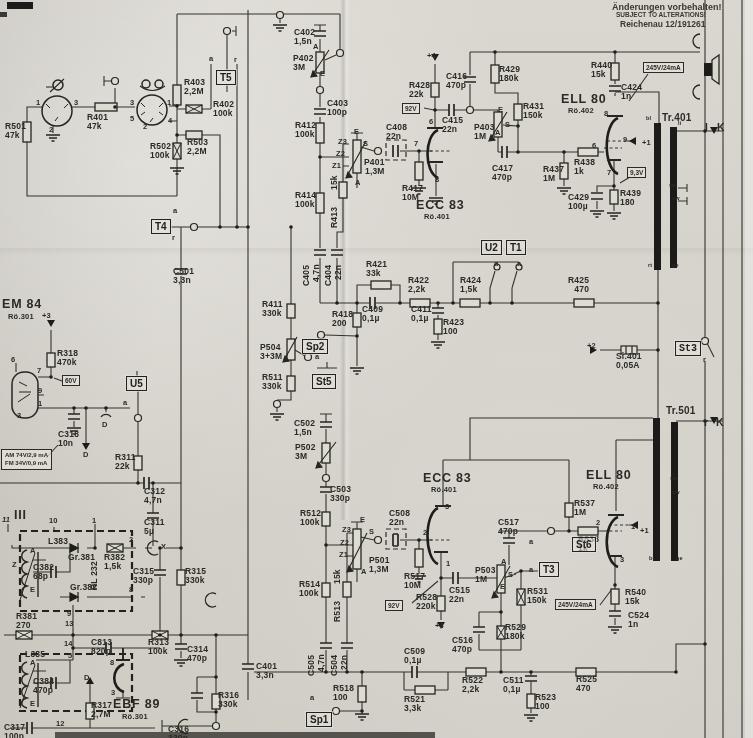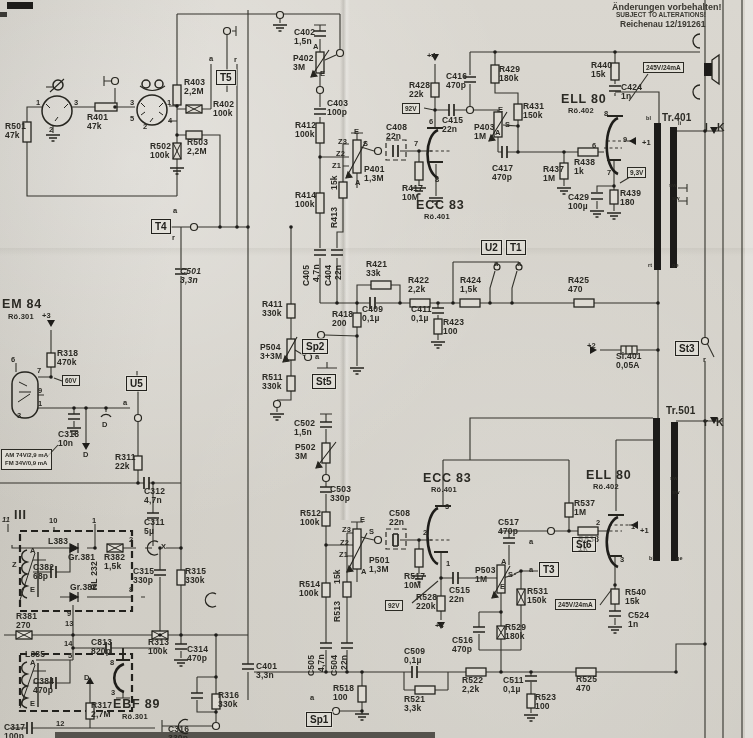--- a/index.html
+++ b/index.html
@@ -454,21 +454,21 @@
       <div class="lb " style="left: 294px; top: 28px;">C402
 1,5n</div>
       <div class="lb " style="left: 293px; top: 54px;">P402
 3M</div>
       <div class="lb " style="left: 327px; top: 99px;">C403
 100p</div>
       <div class="lb " style="left: 295px; top: 121px;">R412
 100k</div>
       <div class="lb " style="left: 386px; top: 123px;">C408
 22n</div>
-      <div class="lb " style="left: 364px; top: 165px;">P401
+      <div class="lb " style="left: 364px; top: 158px; text-align: right;">P401
 1,3M</div>
       <div class="lb " style="left: 402px; top: 184px;">R417
 10M</div>
       <div class="lb tube" style="left: 416px; top: 199px;">ECC 83</div>
       <div class="lb sub" style="left: 424px; top: 213px;">Rö.401</div>
       <div class="lb " style="left: 409px; top: 81px;">R428
 22k</div>
       <div class="lb " style="left: 442px; top: 116px;">C415
 22n</div>
       <div class="lb " style="left: 446px; top: 72px;">C416
@@ -489,31 +489,31 @@
       <div class="lb sub" style="left: 568px; top: 107px;">Rö.402</div>
       <div class="lb " style="left: 591px; top: 61px;">R440
 15k</div>
       <div class="lb " style="left: 621px; top: 83px;">C424
 1n</div>
       <div class="lb sub2" style="left: 662px; top: 112px;">Tr.401</div>
       <div class="lb " style="left: 620px; top: 189px;">R439
 180</div>
       <div class="lb " style="left: 568px; top: 193px;">C429
 100µ</div>
-      <div class="lb " style="left: 180px; top: 267px; font-style: italic;">C501
+      <div class="lb " style="left: 173px; top: 267px;">C501
 3,3n</div>
       <div class="lb " style="left: 295px; top: 191px;">R414
 100k</div>
       <div class="lb " style="left: 366px; top: 260px;">R421
 33k</div>
       <div class="lb " style="left: 408px; top: 276px;">R422
 2,2k</div>
       <div class="lb " style="left: 460px; top: 276px;">R424
 1,5k</div>
-      <div class="lb " style="left: 568px; top: 276px;">R425
+      <div class="lb " style="left: 568px; top: 276px; text-align: right;">R425
 470</div>
       <div class="lb " style="left: 362px; top: 305px;">C409
 0,1µ</div>
       <div class="lb " style="left: 411px; top: 305px;">C411
 0,1µ</div>
       <div class="lb " style="left: 443px; top: 318px;">R423
 100</div>
       <div class="lb " style="left: 332px; top: 310px;">R418
 200</div>
       <div class="lb " style="left: 262px; top: 300px;">R411
@@ -740,21 +740,21 @@
       <div class="lb pin" style="left: 529px; top: 538px;">a</div>
       <div class="lb pin" style="left: 529px; top: 566px;">a</div>
       <div class="lb pin" style="left: 310px; top: 694px;">a</div>
       <div class="tbox" style="left: 216px; top: 70px;">T5</div>
       <div class="tbox" style="left: 151px; top: 219px;">T4</div>
       <div class="tbox" style="left: 126px; top: 376px;">U5</div>
       <div class="tbox" style="left: 481px; top: 240px;">U2</div>
       <div class="tbox" style="left: 506px; top: 240px;">T1</div>
       <div class="tbox" style="left: 302px; top: 339px;">Sp2</div>
       <div class="tbox" style="left: 312px; top: 374px;">St5</div>
-      <div class="tbox" style="left: 675px; top: 341px;">St3</div>
+      <div class="tbox" style="left: 675px; top: 341px; font-family: Liberation Mono, monospace;">St3</div>
       <div class="tbox" style="left: 536px; top: 537px; margin-left: 36px;">St6</div>
       <div class="tbox" style="left: 539px; top: 562px; text-align: center;">T3</div>
       <div class="tbox" style="left: 306px; top: 712px;">Sp1</div>
       <div class="vbadge" style="left: 402px; top: 103px;">92V</div>
       <div class="vbadge" style="left: 62px; top: 375px;">60V</div>
       <div class="vbadge" style="left: 627px; top: 167px;">9,3V</div>
       <div class="vbadge" style="left: 643px; top: 62px;">245V/24mA</div>
       <div class="vbadge" style="left: 555px; top: 599px;">245V/24mA</div>
       <div class="vbadge" style="left: 385px; top: 600px;">92V</div>
       <div class="ibox" style="left: 1px; top: 449px;">AM 74V/2,9 mA

